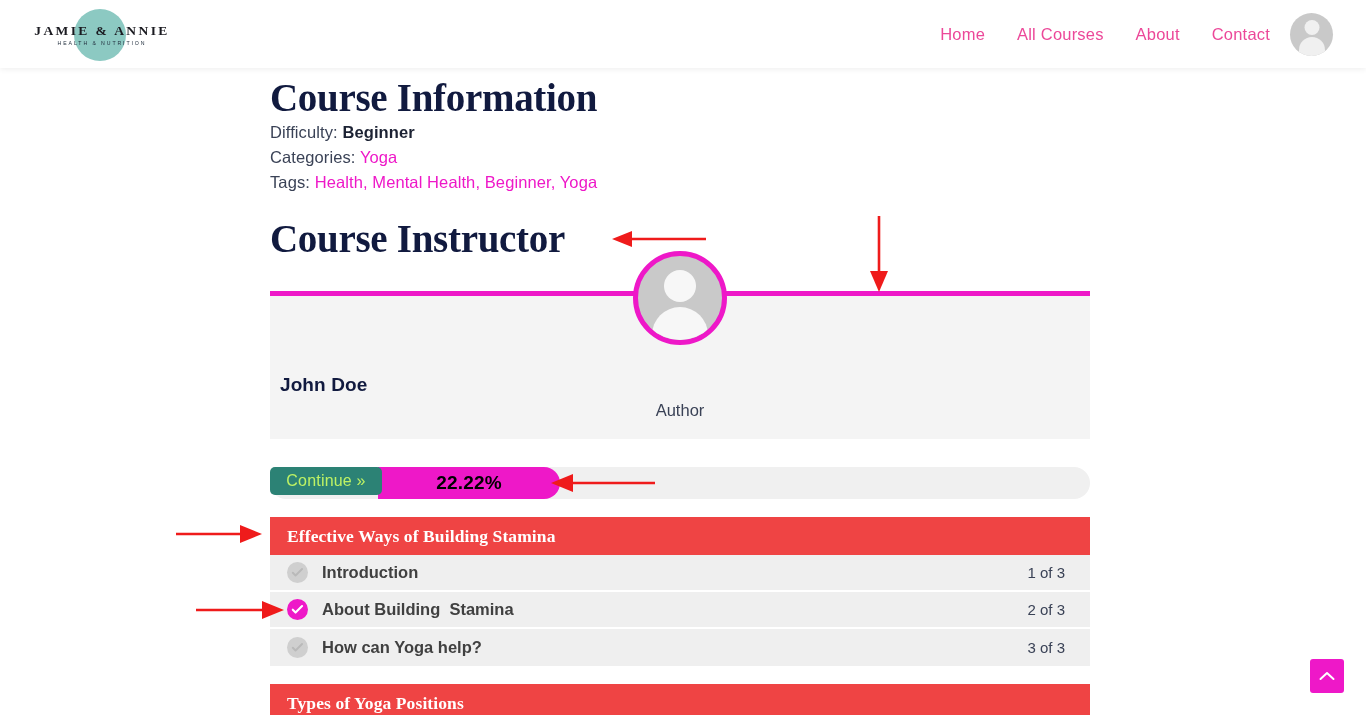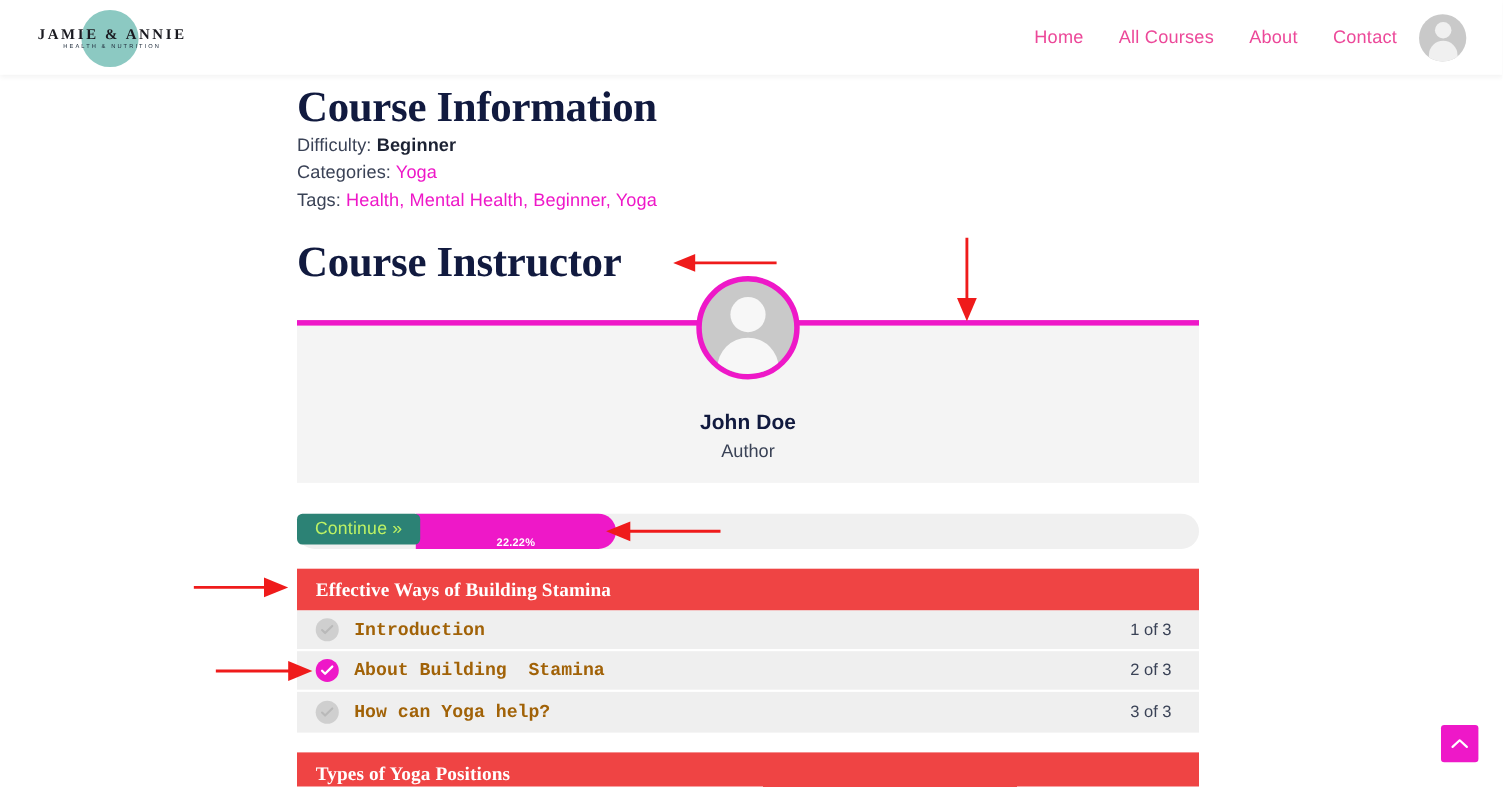--- a/index.html
+++ b/index.html
@@ -141,22 +141,21 @@
     width: 32px; height: 32px; border-radius: 50%;
     background: #f7f7f7;
   }
   .instructor-avatar .av-body {
     position: absolute; left: 50%; top: 51px;
     transform: translateX(-50%);
     width: 56px; height: 56px; border-radius: 28px 28px 0 0;
     background: #f7f7f7;
   }
   .instructor-name {
-    position: absolute; left: 0; right: 0; top: 78px;
-    text-align: center;
+    position: absolute; left: 10px; right: 0; top: 78px;
     font-size: 19px; font-weight: bold;
     color: #111a3f;
     letter-spacing: 0.1px;
   }
   .instructor-role {
     position: absolute; left: 0; right: 0; top: 105px;
     text-align: center;
     font-size: 16.5px;
     color: #3a4256;
   }
@@ -186,23 +185,23 @@
     cursor: pointer;
     letter-spacing: 0.2px;
     padding: 0;
   }
   .progress-fill {
     position: relative; z-index: 2;
     margin-left: -4px;
     width: 182px; height: 32px;
     background: #ee18c8;
     border-radius: 0 16px 16px 0;
-    display: flex; align-items: flex-end; justify-content: center;
-    color: #ffffff;
-    font-size: 10px;
+    display: flex; align-items: center; justify-content: center;
+    color: #000000;
+    font-size: 19px;
     font-weight: bold;
     letter-spacing: 0.2px;
   }
 
   
   .curriculum { margin-top: 18px; width: 820px; }
   .module-header {
     width: 820px; height: 38px;
     background: #ef4444;
     display: flex; align-items: center;
@@ -227,24 +226,24 @@
     width: 21px; height: 21px; border-radius: 50%;
     margin-left: 17px;
     background: #cfcfcf;
     display: flex; align-items: center; justify-content: center;
     flex: none;
   }
   .lesson-check.complete { background: #ee18c8; }
   .lesson-check svg { display: block; }
   .lesson-title {
     margin-left: 14px;
-    font-family: Liberation Mono, monospace;
+    font-family: Liberation Sans, sans-serif;
     font-weight: bold;
     font-size: 16.5px;
-    color: #a16207;
+    color: #404040;
     white-space: pre;
     flex: 1;
   }
   .lesson-count {
     margin-right: 25px;
     font-family: "Liberation Sans", sans-serif;
     font-size: 15px;
     color: #3a4256;
   }
   .module-spacer { height: 18px; }

